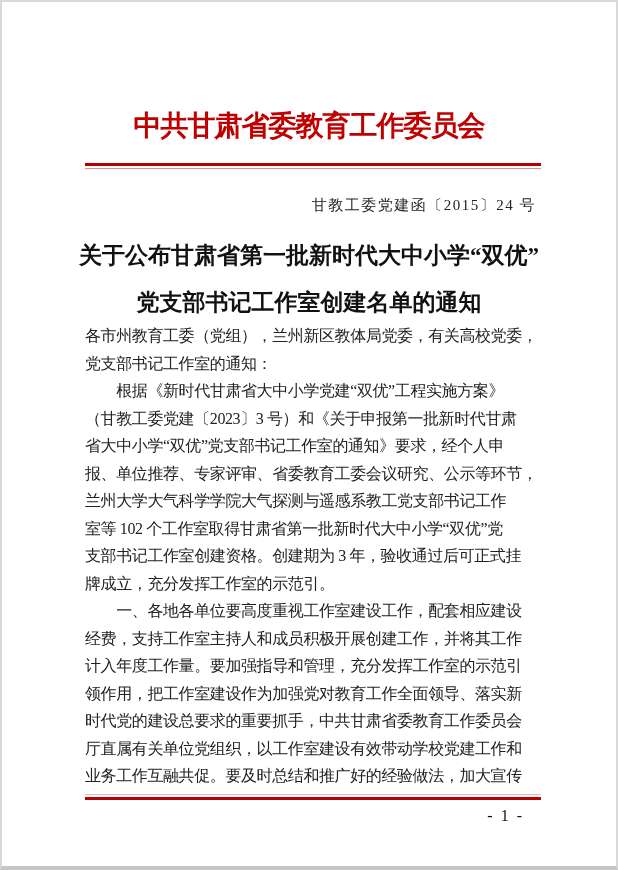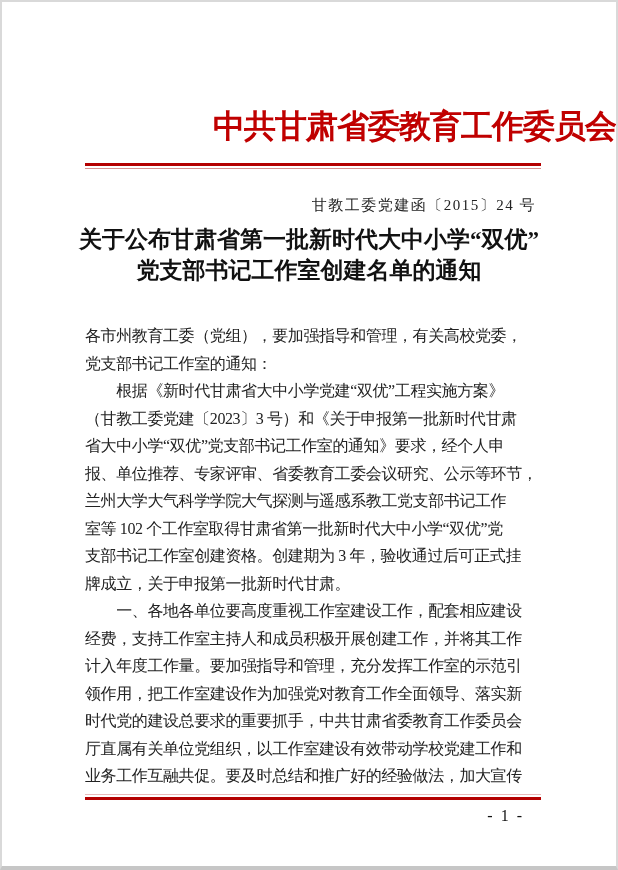--- a/index.html
+++ b/index.html
@@ -16,22 +16,22 @@
     background: #ffffff;
     border: 2px solid #d9d9d9;
     border-bottom: 4px solid #c6c6c6;
     overflow: hidden;
   }
   .org-name {
     position: absolute;
     top: 102px;
     left: 0;
     right: 0;
-    text-align: right;
-    font-size: 32px;
+    text-align: center;
+    font-size: 28px;
     line-height: 44px;
     font-weight: bold;
     letter-spacing: -1px;
     color: var(--header-red, #c00000);
     white-space: nowrap;
   }
   .header-rule {
     position: absolute;
     top: 161px;
     left: 83px;
@@ -62,20 +62,21 @@
     right: 0;
     margin: 0;
     text-align: center;
     font-size: 23px;
     line-height: 31px;
     font-weight: bold;
     color: #111111;
   }
   .doc-title div {
     white-space: nowrap;
+    margin-top: 16px;
   }
   .body-text {
     position: absolute;
     top: 320px;
     left: 83px;
     width: 458px;
     font-size: 16px;
     line-height: 27.5px;
     letter-spacing: -0.4px;
     color: var(--body-text, #222222);
@@ -121,30 +122,30 @@
   </div>
 
   <div class="doc-number">甘教工委党建函〔2015〕24 号</div>
 
   <h1 class="doc-title">
     <div>关于公布甘肃省第一批新时代大中小学“双优”</div>
     <div>党支部书记工作室创建名单的通知</div>
   </h1>
 
   <div class="body-text">
-    <div class="body-line">各市州教育工委（党组），要加强指导和管理，有关高校党委，</div>
+    <div class="body-line">各市州教育工委（党组），兰州新区教体局党委，有关高校党委，</div>
     <div class="body-line">党支部书记工作室的通知：</div>
     <div class="body-line">　　根据《新时代甘肃省大中小学党建“双优”工程实施方案》</div>
     <div class="body-line">（甘教工委党建〔2023〕3 号）和《关于申报第一批新时代甘肃</div>
     <div class="body-line">省大中小学“双优”党支部书记工作室的通知》要求，经个人申</div>
     <div class="body-line">报、单位推荐、专家评审、省委教育工委会议研究、公示等环节，</div>
     <div class="body-line">兰州大学大气科学学院大气探测与遥感系教工党支部书记工作</div>
     <div class="body-line">室等 102 个工作室取得甘肃省第一批新时代大中小学“双优”党</div>
     <div class="body-line">支部书记工作室创建资格。创建期为 3 年，验收通过后可正式挂</div>
-    <div class="body-line">牌成立，关于申报第一批新时代甘肃。</div>
+    <div class="body-line">牌成立，充分发挥工作室的示范引。</div>
     <div class="body-line">　　一、各地各单位要高度重视工作室建设工作，配套相应建设</div>
     <div class="body-line">经费，支持工作室主持人和成员积极开展创建工作，并将其工作</div>
     <div class="body-line">计入年度工作量。要加强指导和管理，充分发挥工作室的示范引</div>
     <div class="body-line">领作用，把工作室建设作为加强党对教育工作全面领导、落实新</div>
     <div class="body-line">时代党的建设总要求的重要抓手，中共甘肃省委教育工作委员会</div>
     <div class="body-line">厅直属有关单位党组织，以工作室建设有效带动学校党建工作和</div>
     <div class="body-line">业务工作互融共促。要及时总结和推广好的经验做法，加大宣传</div>
   </div>
 
   <div class="footer-rule">

